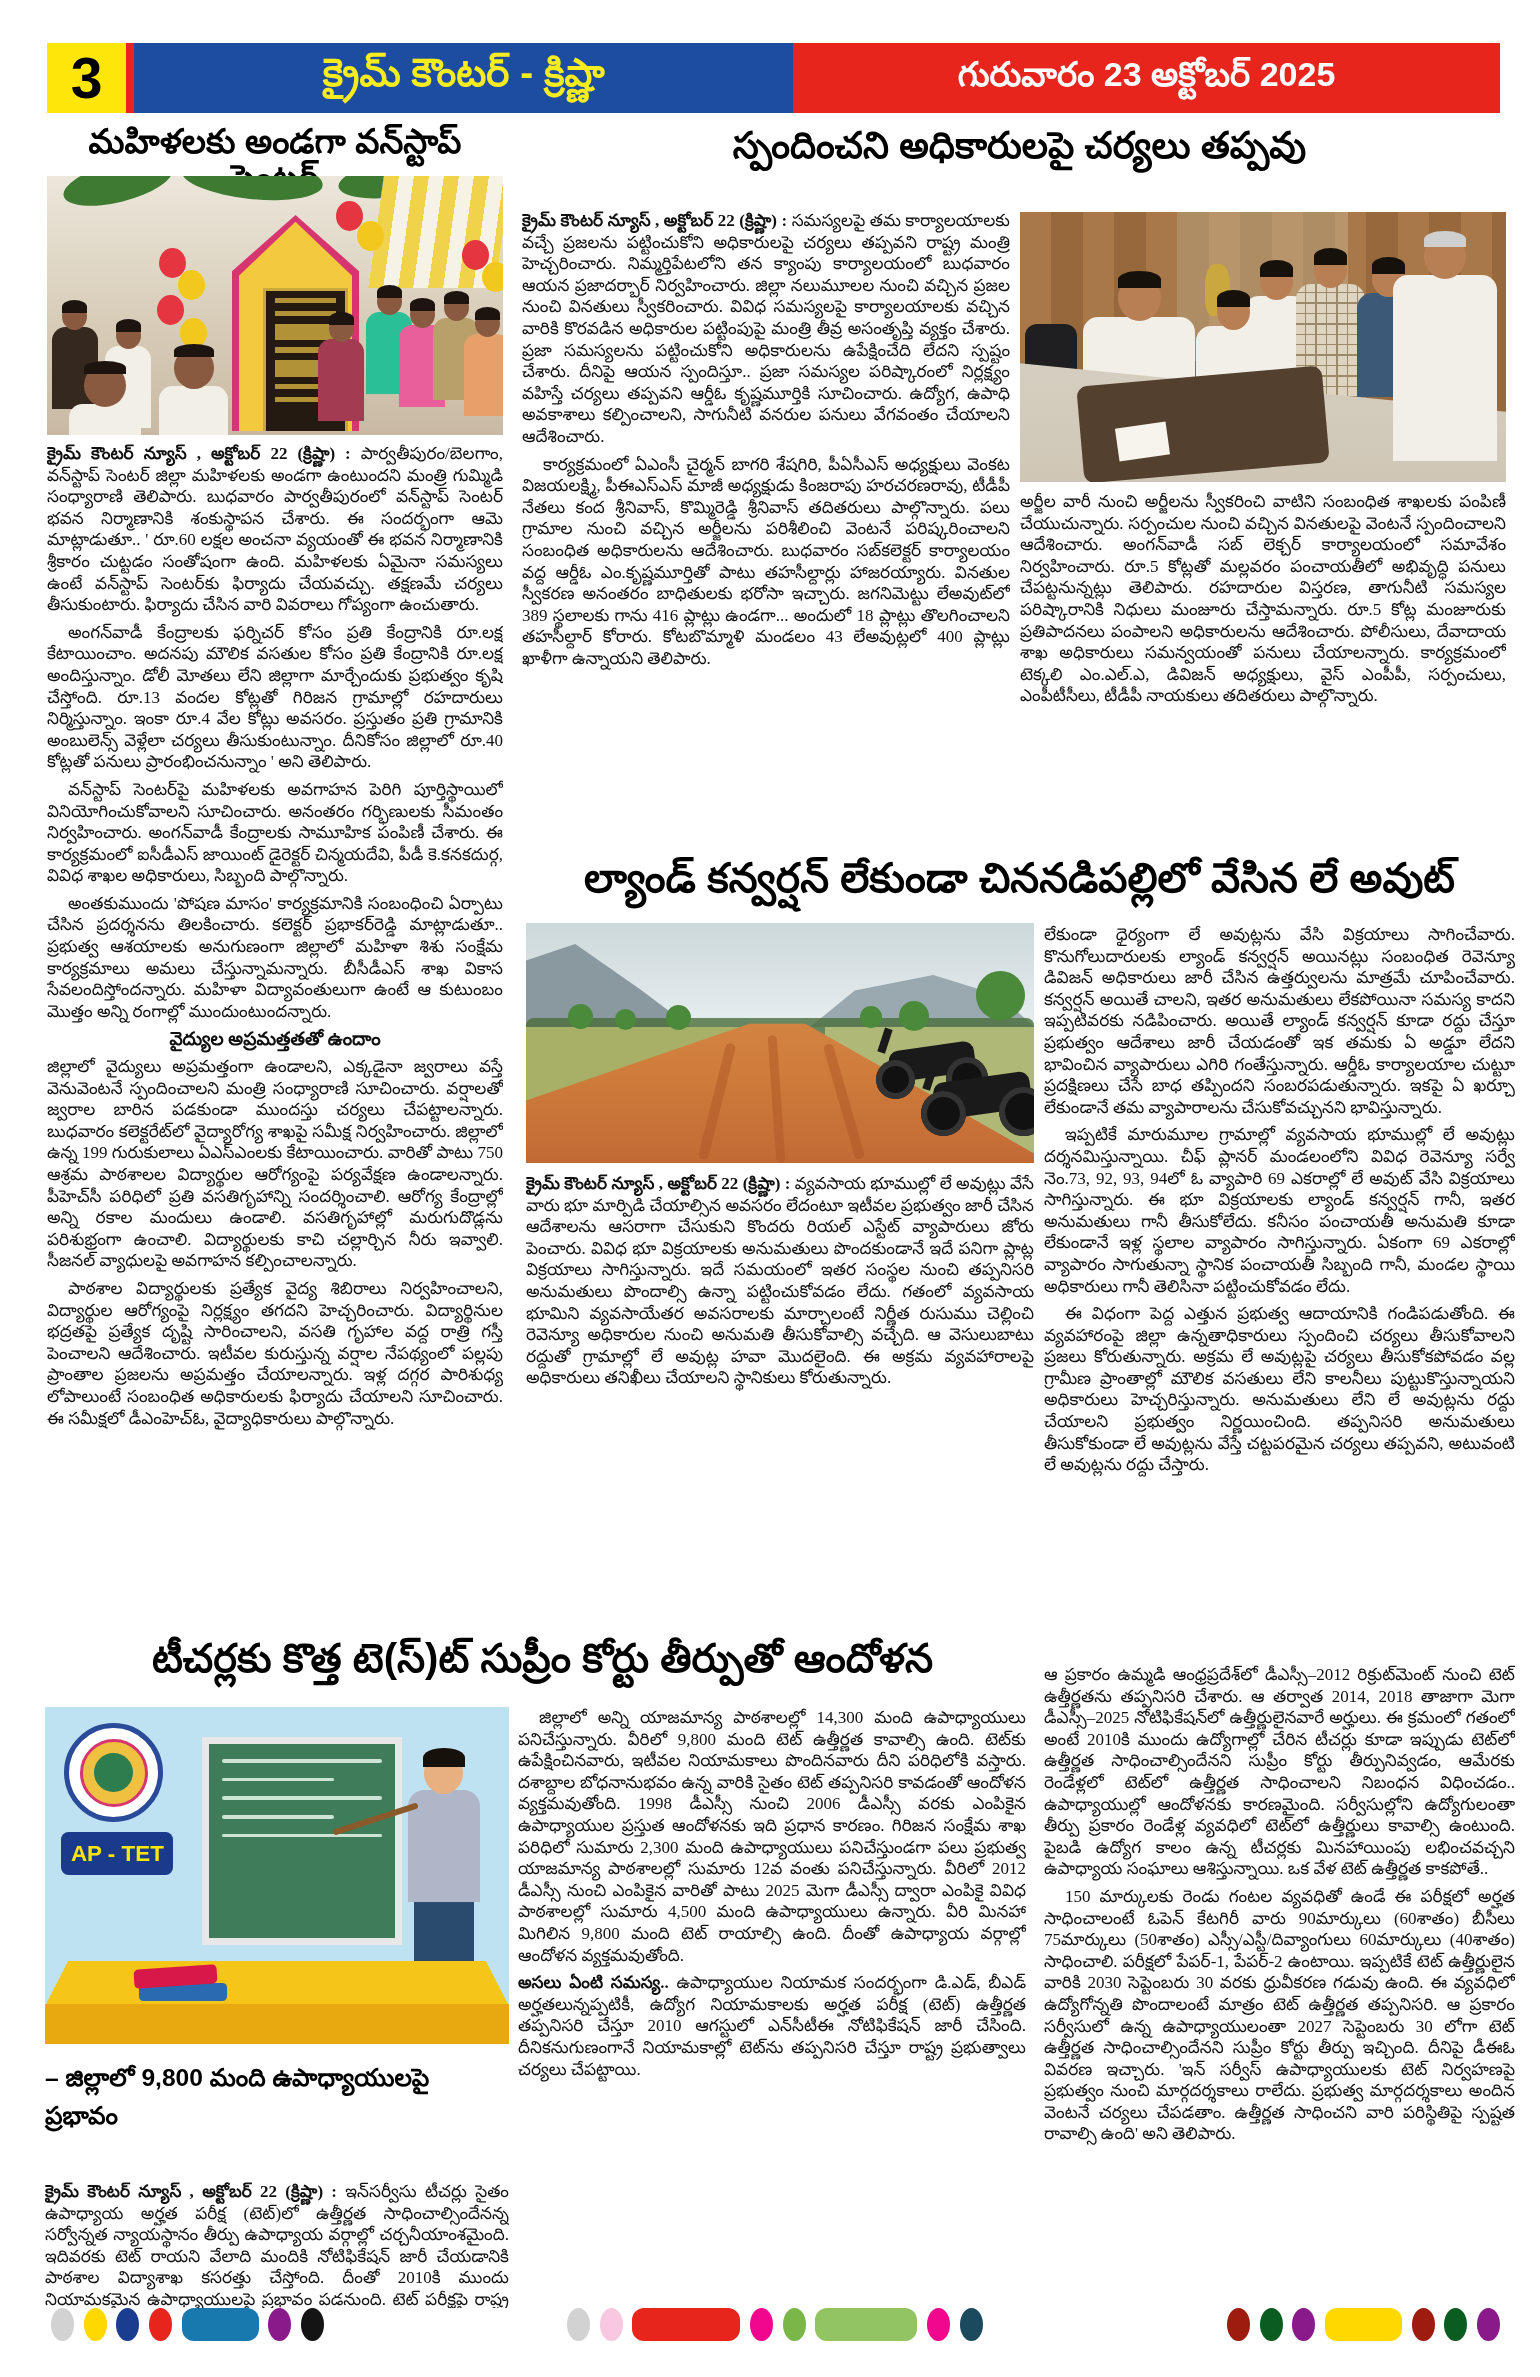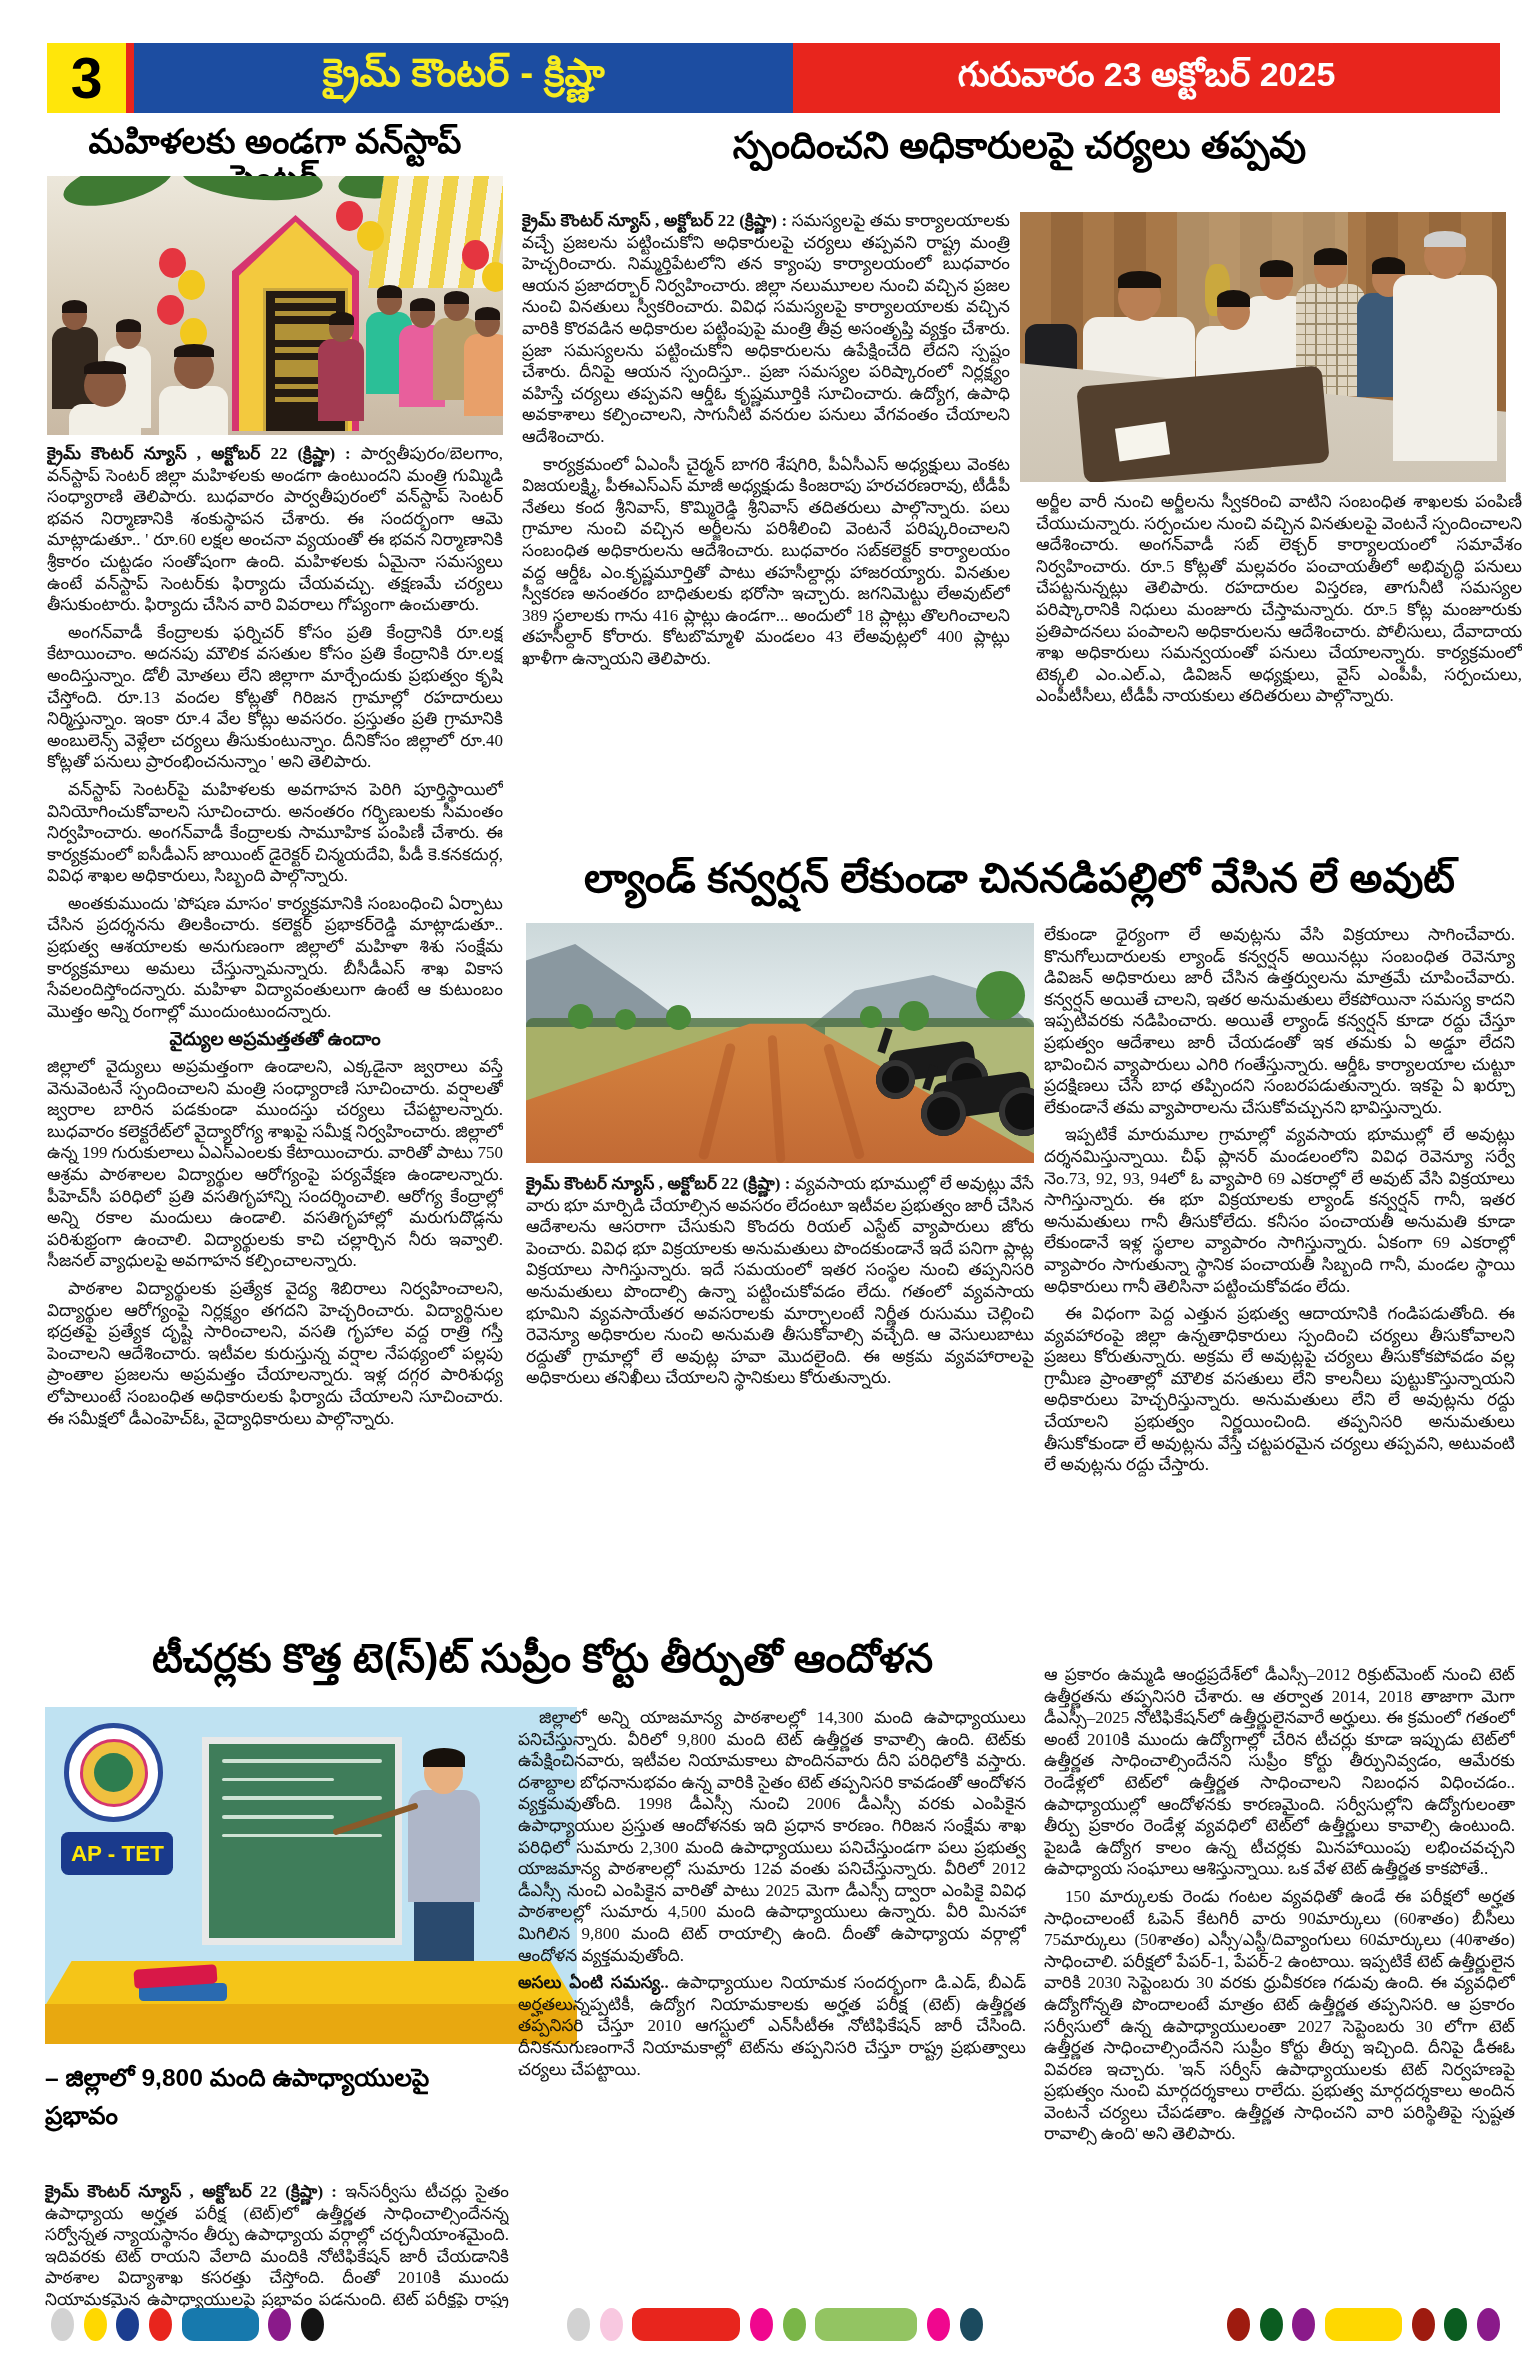--- a/index.html
+++ b/index.html
@@ -76,21 +76,21 @@
         clip-path:polygon(44% 42%,55% 42%,100% 96%,100% 100%,0 100%,0 74%);
         background:linear-gradient(#d9914e 0%,#d07d3c 60%,#c26a35 100%);}
   .track{position:absolute;background:#b05a28;opacity:.55;border-radius:4.5px;}
   .tree{position:absolute;width:25px;height:25px;border-radius:50%;background:#4a8a3a;}
   .bike{position:absolute;width:112px;height:72px;}
   .bike .fr{position:absolute;left:0;bottom:0;width:39px;height:39px;border-radius:50%;background:#111;box-shadow:inset 0 0 0 6px #333;}
   .bike .bk{position:absolute;right:0;bottom:0;width:42px;height:42px;border-radius:50%;background:#111;box-shadow:inset 0 0 0 6px #333;}
   .bike .bd{position:absolute;left:13.4px;bottom:22.4px;width:86px;height:31px;background:#1a1a1a;border-radius:10.4px;transform:rotate(-8deg);}
   .bike .hd{position:absolute;left:4.5px;bottom:46px;width:7.5px;height:25px;background:#1a1a1a;transform:rotate(18deg);}
   
-  .illus{left:45px;top:1707px;width:532px;height:337px;background:#bfe2f2;text-align:center;}
+  .illus{left:45px;top:1707px;width:464px;height:337px;background:#bfe2f2;text-align:center;}
   .emblem{position:absolute;left:19.4px;top:16.4px;width:89px;height:89px;border-radius:50%;
           background:#ffffff;border:5.2px solid #2a4a9a;}
   .emblem .in1{position:absolute;left:10.4px;top:10.4px;right:10.4px;bottom:10.4px;border-radius:50%;background:#f0c040;border:3px solid #d6356f;}
   .emblem .in2{position:absolute;left:25px;top:25px;right:25px;bottom:25px;border-radius:50%;background:#2e7d4f;}
   .aptet{position:absolute;left:16.4px;top:125px;width:112px;height:43px;background:#1a3a8c;border-radius:7.5px;
          display:flex;align-items:center;justify-content:center;color:#ffe60a;
          font-family:"Liberation Sans",sans-serif;font-weight:bold;font-size:22.4px;}
   .board{position:absolute;left:157px;top:30px;width:186px;height:194px;background:#3f7d5a;border:7.5px solid #e8e8e8;}
   .board i{display:block;height:3.7px;background:#e8f4ea;opacity:.85;margin:15px 13.4px 0 13.4px;border-radius:2.2px;}
   .board i.short{width:60%;}
@@ -298,21 +298,21 @@
     <p>అంతకుముందు 'పోషణ మాసం' కార్యక్రమానికి సంబంధించి ఏర్పాటు చేసిన ప్రదర్శనను తిలకించారు. కలెక్టర్ ప్రభాకర్‌రెడ్డి మాట్లాడుతూ.. ప్రభుత్వ ఆశయాలకు అనుగుణంగా జిల్లాలో మహిళా శిశు సంక్షేమ కార్యక్రమాలు అమలు చేస్తున్నామన్నారు. బీసీడీఎస్ శాఖ వికాస సేవలందిస్తోందన్నారు. మహిళా విద్యావంతులుగా ఉంటే ఆ కుటుంబం మొత్తం అన్ని రంగాల్లో ముందుంటుందన్నారు.</p>
     <p class="subhead">వైద్యుల అప్రమత్తతతో ఉందాం</p>
     <p class="first">జిల్లాలో వైద్యులు అప్రమత్తంగా ఉండాలని, ఎక్కడైనా జ్వరాలు వస్తే వెనువెంటనే స్పందించాలని మంత్రి సంధ్యారాణి సూచించారు. వర్షాలతో జ్వరాల బారిన పడకుండా ముందస్తు చర్యలు చేపట్టాలన్నారు. బుధవారం కలెక్టరేట్‌లో వైద్యారోగ్య శాఖపై సమీక్ష నిర్వహించారు. జిల్లాలో ఉన్న 199 గురుకులాలు ఏఎస్ఎంలకు కేటాయించారు. వారితో పాటు 750 ఆశ్రమ పాఠశాలల విద్యార్థుల ఆరోగ్యంపై పర్యవేక్షణ ఉండాలన్నారు. పీహెచ్‌సీ పరిధిలో ప్రతి వసతిగృహాన్ని సందర్శించాలి. ఆరోగ్య కేంద్రాల్లో అన్ని రకాల మందులు ఉండాలి. వసతిగృహాల్లో మరుగుదొడ్లను పరిశుభ్రంగా ఉంచాలి. విద్యార్థులకు కాచి చల్లార్చిన నీరు ఇవ్వాలి. సీజనల్ వ్యాధులపై అవగాహన కల్పించాలన్నారు.</p>
     <p>పాఠశాల విద్యార్థులకు ప్రత్యేక వైద్య శిబిరాలు నిర్వహించాలని, విద్యార్థుల ఆరోగ్యంపై నిర్లక్ష్యం తగదని హెచ్చరించారు. విద్యార్థినుల భద్రతపై ప్రత్యేక దృష్టి సారించాలని, వసతి గృహాల వద్ద రాత్రి గస్తీ పెంచాలని ఆదేశించారు. ఇటీవల కురుస్తున్న వర్షాల నేపథ్యంలో పల్లపు ప్రాంతాల ప్రజలను అప్రమత్తం చేయాలన్నారు. ఇళ్ల దగ్గర పారిశుధ్య లోపాలుంటే సంబంధిత అధికారులకు ఫిర్యాదు చేయాలని సూచించారు. ఈ సమీక్షలో డీఎంహెచ్ఓ, వైద్యాధికారులు పాల్గొన్నారు.</p>
   </div>
 
   <div class="col" style="left:522px;top:210px;width:488px;height:643px;">
     <p class="first"><span class="dateline">క్రైమ్ కౌంటర్ న్యూస్ , అక్టోబర్ 22 (క్రిష్ణా) : </span><span>సమస్యలపై తమ కార్యాలయాలకు వచ్చే ప్రజలను పట్టించుకోని అధికారులపై చర్యలు తప్పవని రాష్ట్ర మంత్రి హెచ్చరించారు. నిమ్మర్తిపేటలోని తన క్యాంపు కార్యాలయంలో బుధవారం ఆయన ప్రజాదర్బార్ నిర్వహించారు. జిల్లా నలుమూలల నుంచి వచ్చిన ప్రజల నుంచి వినతులు స్వీకరించారు. వివిధ సమస్యలపై కార్యాలయాలకు వచ్చిన వారికి కొరవడిన అధికారుల పట్టింపుపై మంత్రి తీవ్ర అసంతృప్తి వ్యక్తం చేశారు. ప్రజా సమస్యలను పట్టించుకోని అధికారులను ఉపేక్షించేది లేదని స్పష్టం చేశారు. దీనిపై ఆయన స్పందిస్తూ.. ప్రజా సమస్యల పరిష్కారంలో నిర్లక్ష్యం వహిస్తే చర్యలు తప్పవని ఆర్డీఓ కృష్ణమూర్తికి సూచించారు. ఉద్యోగ, ఉపాధి అవకాశాలు కల్పించాలని, సాగునీటి వనరుల పనులు వేగవంతం చేయాలని ఆదేశించారు.</span></p>
     <p>కార్యక్రమంలో ఏఎంసీ చైర్మన్ బాగరి శేషగిరి, పీఏసీఎస్ అధ్యక్షులు వెంకట విజయలక్ష్మి, పీఈఎస్ఎస్ మాజీ అధ్యక్షుడు కింజరాపు హరచరణరావు, టీడీపీ నేతలు కంద శ్రీనివాస్, కొమ్మిరెడ్డి శ్రీనివాస్ తదితరులు పాల్గొన్నారు. పలు గ్రామాల నుంచి వచ్చిన అర్జీలను పరిశీలించి వెంటనే పరిష్కరించాలని సంబంధిత అధికారులను ఆదేశించారు. బుధవారం సబ్‌కలెక్టర్ కార్యాలయం వద్ద ఆర్డీఓ ఎం.కృష్ణమూర్తితో పాటు తహసీల్దార్లు హాజరయ్యారు. వినతుల స్వీకరణ అనంతరం బాధితులకు భరోసా ఇచ్చారు. జగనిమెట్టు లేఅవుట్‌లో 389 స్థలాలకు గాను 416 ప్లాట్లు ఉండగా... అందులో 18 ప్లాట్లు తొలగించాలని తహసీల్దార్ కోరారు. కోటబొమ్మాళి మండలం 43 లేఅవుట్లలో 400 ప్లాట్లు ఖాళీగా ఉన్నాయని తెలిపారు.</p>
   </div>
-  <div class="col" style="left:1020px;top:491px;width:486px;height:362px;margin-left:16px;">
+  <div class="col" style="left:1020px;top:491px;width:486px;height:362px;">
     <p class="first">అర్జీల వారీ నుంచి అర్జీలను స్వీకరించి వాటిని సంబంధిత శాఖలకు పంపిణీ చేయుచున్నారు. సర్పంచుల నుంచి వచ్చిన వినతులపై వెంటనే స్పందించాలని ఆదేశించారు. అంగన్‌వాడీ సబ్ లెక్చర్ కార్యాలయంలో సమావేశం నిర్వహించారు. రూ.5 కోట్లతో మల్లవరం పంచాయతీలో అభివృద్ధి పనులు చేపట్టనున్నట్లు తెలిపారు. రహదారుల విస్తరణ, తాగునీటి సమస్యల పరిష్కారానికి నిధులు మంజూరు చేస్తామన్నారు. రూ.5 కోట్ల మంజూరుకు ప్రతిపాదనలు పంపాలని అధికారులను ఆదేశించారు. పోలీసులు, దేవాదాయ శాఖ అధికారులు సమన్వయంతో పనులు చేయాలన్నారు. కార్యక్రమంలో టెక్కలి ఎం.ఎల్.ఎ, డివిజన్ అధ్యక్షులు, వైస్ ఎంపీపీ, సర్పంచులు, ఎంపీటీసీలు, టీడీపీ నాయకులు తదితరులు పాల్గొన్నారు.</p>
   </div>
 
   <div class="col" style="left:526px;top:1173px;width:508px;height:446px;">
     <p class="first"><span class="dateline">క్రైమ్ కౌంటర్ న్యూస్ , అక్టోబర్ 22 (క్రిష్ణా) : </span><span>వ్యవసాయ భూముల్లో లే అవుట్లు వేసే వారు భూ మార్పిడి చేయాల్సిన అవసరం లేదంటూ ఇటీవల ప్రభుత్వం జారీ చేసిన ఆదేశాలను ఆసరాగా చేసుకుని కొందరు రియల్ ఎస్టేట్ వ్యాపారులు జోరు పెంచారు. వివిధ భూ విక్రయాలకు అనుమతులు పొందకుండానే ఇదే పనిగా ప్లాట్ల విక్రయాలు సాగిస్తున్నారు. ఇదే సమయంలో ఇతర సంస్థల నుంచి తప్పనిసరి అనుమతులు పొందాల్సి ఉన్నా పట్టించుకోవడం లేదు. గతంలో వ్యవసాయ భూమిని వ్యవసాయేతర అవసరాలకు మార్చాలంటే నిర్ణీత రుసుము చెల్లించి రెవెన్యూ అధికారుల నుంచి అనుమతి తీసుకోవాల్సి వచ్చేది. ఆ వెసులుబాటు రద్దుతో గ్రామాల్లో లే అవుట్ల హవా మొదలైంది. ఈ అక్రమ వ్యవహారాలపై అధికారులు తనిఖీలు చేయాలని స్థానికులు కోరుతున్నారు.</span></p>
   </div>
   <div class="col" style="left:1044px;top:924px;width:471px;height:695px;">
     <p class="first">లేకుండా ధైర్యంగా లే అవుట్లను వేసి విక్రయాలు సాగించేవారు. కొనుగోలుదారులకు ల్యాండ్ కన్వర్షన్ అయినట్లు సంబంధిత రెవెన్యూ డివిజన్ అధికారులు జారీ చేసిన ఉత్తర్వులను మాత్రమే చూపించేవారు. కన్వర్షన్ అయితే చాలని, ఇతర అనుమతులు లేకపోయినా సమస్య కాదని ఇప్పటివరకు నడిపించారు. అయితే ల్యాండ్ కన్వర్షన్ కూడా రద్దు చేస్తూ ప్రభుత్వం ఆదేశాలు జారీ చేయడంతో ఇక తమకు ఏ అడ్డూ లేదని భావించిన వ్యాపారులు ఎగిరి గంతేస్తున్నారు. ఆర్డీఓ కార్యాలయాల చుట్టూ ప్రదక్షిణలు చేసే బాధ తప్పిందని సంబరపడుతున్నారు. ఇకపై ఏ ఖర్చూ లేకుండానే తమ వ్యాపారాలను చేసుకోవచ్చునని భావిస్తున్నారు.</p>
     <p>ఇప్పటికే మారుమూల గ్రామాల్లో వ్యవసాయ భూముల్లో లే అవుట్లు దర్శనమిస్తున్నాయి. చీఫ్ ప్లానర్ మండలంలోని వివిధ రెవెన్యూ సర్వే నెం.73, 92, 93, 94లో ఓ వ్యాపారి 69 ఎకరాల్లో లే అవుట్ వేసి విక్రయాలు సాగిస్తున్నారు. ఈ భూ విక్రయాలకు ల్యాండ్ కన్వర్షన్ గానీ, ఇతర అనుమతులు గానీ తీసుకోలేదు. కనీసం పంచాయతీ అనుమతి కూడా లేకుండానే ఇళ్ల స్థలాల వ్యాపారం సాగిస్తున్నారు. ఏకంగా 69 ఎకరాల్లో వ్యాపారం సాగుతున్నా స్థానిక పంచాయతీ సిబ్బంది గానీ, మండల స్థాయి అధికారులు గానీ తెలిసినా పట్టించుకోవడం లేదు.</p>
     <p>ఈ విధంగా పెద్ద ఎత్తున ప్రభుత్వ ఆదాయానికి గండిపడుతోంది. ఈ వ్యవహారంపై జిల్లా ఉన్నతాధికారులు స్పందించి చర్యలు తీసుకోవాలని ప్రజలు కోరుతున్నారు. అక్రమ లే అవుట్లపై చర్యలు తీసుకోకపోవడం వల్ల గ్రామీణ ప్రాంతాల్లో మౌలిక వసతులు లేని కాలనీలు పుట్టుకొస్తున్నాయని అధికారులు హెచ్చరిస్తున్నారు. అనుమతులు లేని లే అవుట్లను రద్దు చేయాలని ప్రభుత్వం నిర్ణయించింది. తప్పనిసరి అనుమతులు తీసుకోకుండా లే అవుట్లను వేస్తే చట్టపరమైన చర్యలు తప్పవని, అటువంటి లే అవుట్లను రద్దు చేస్తారు.</p>

